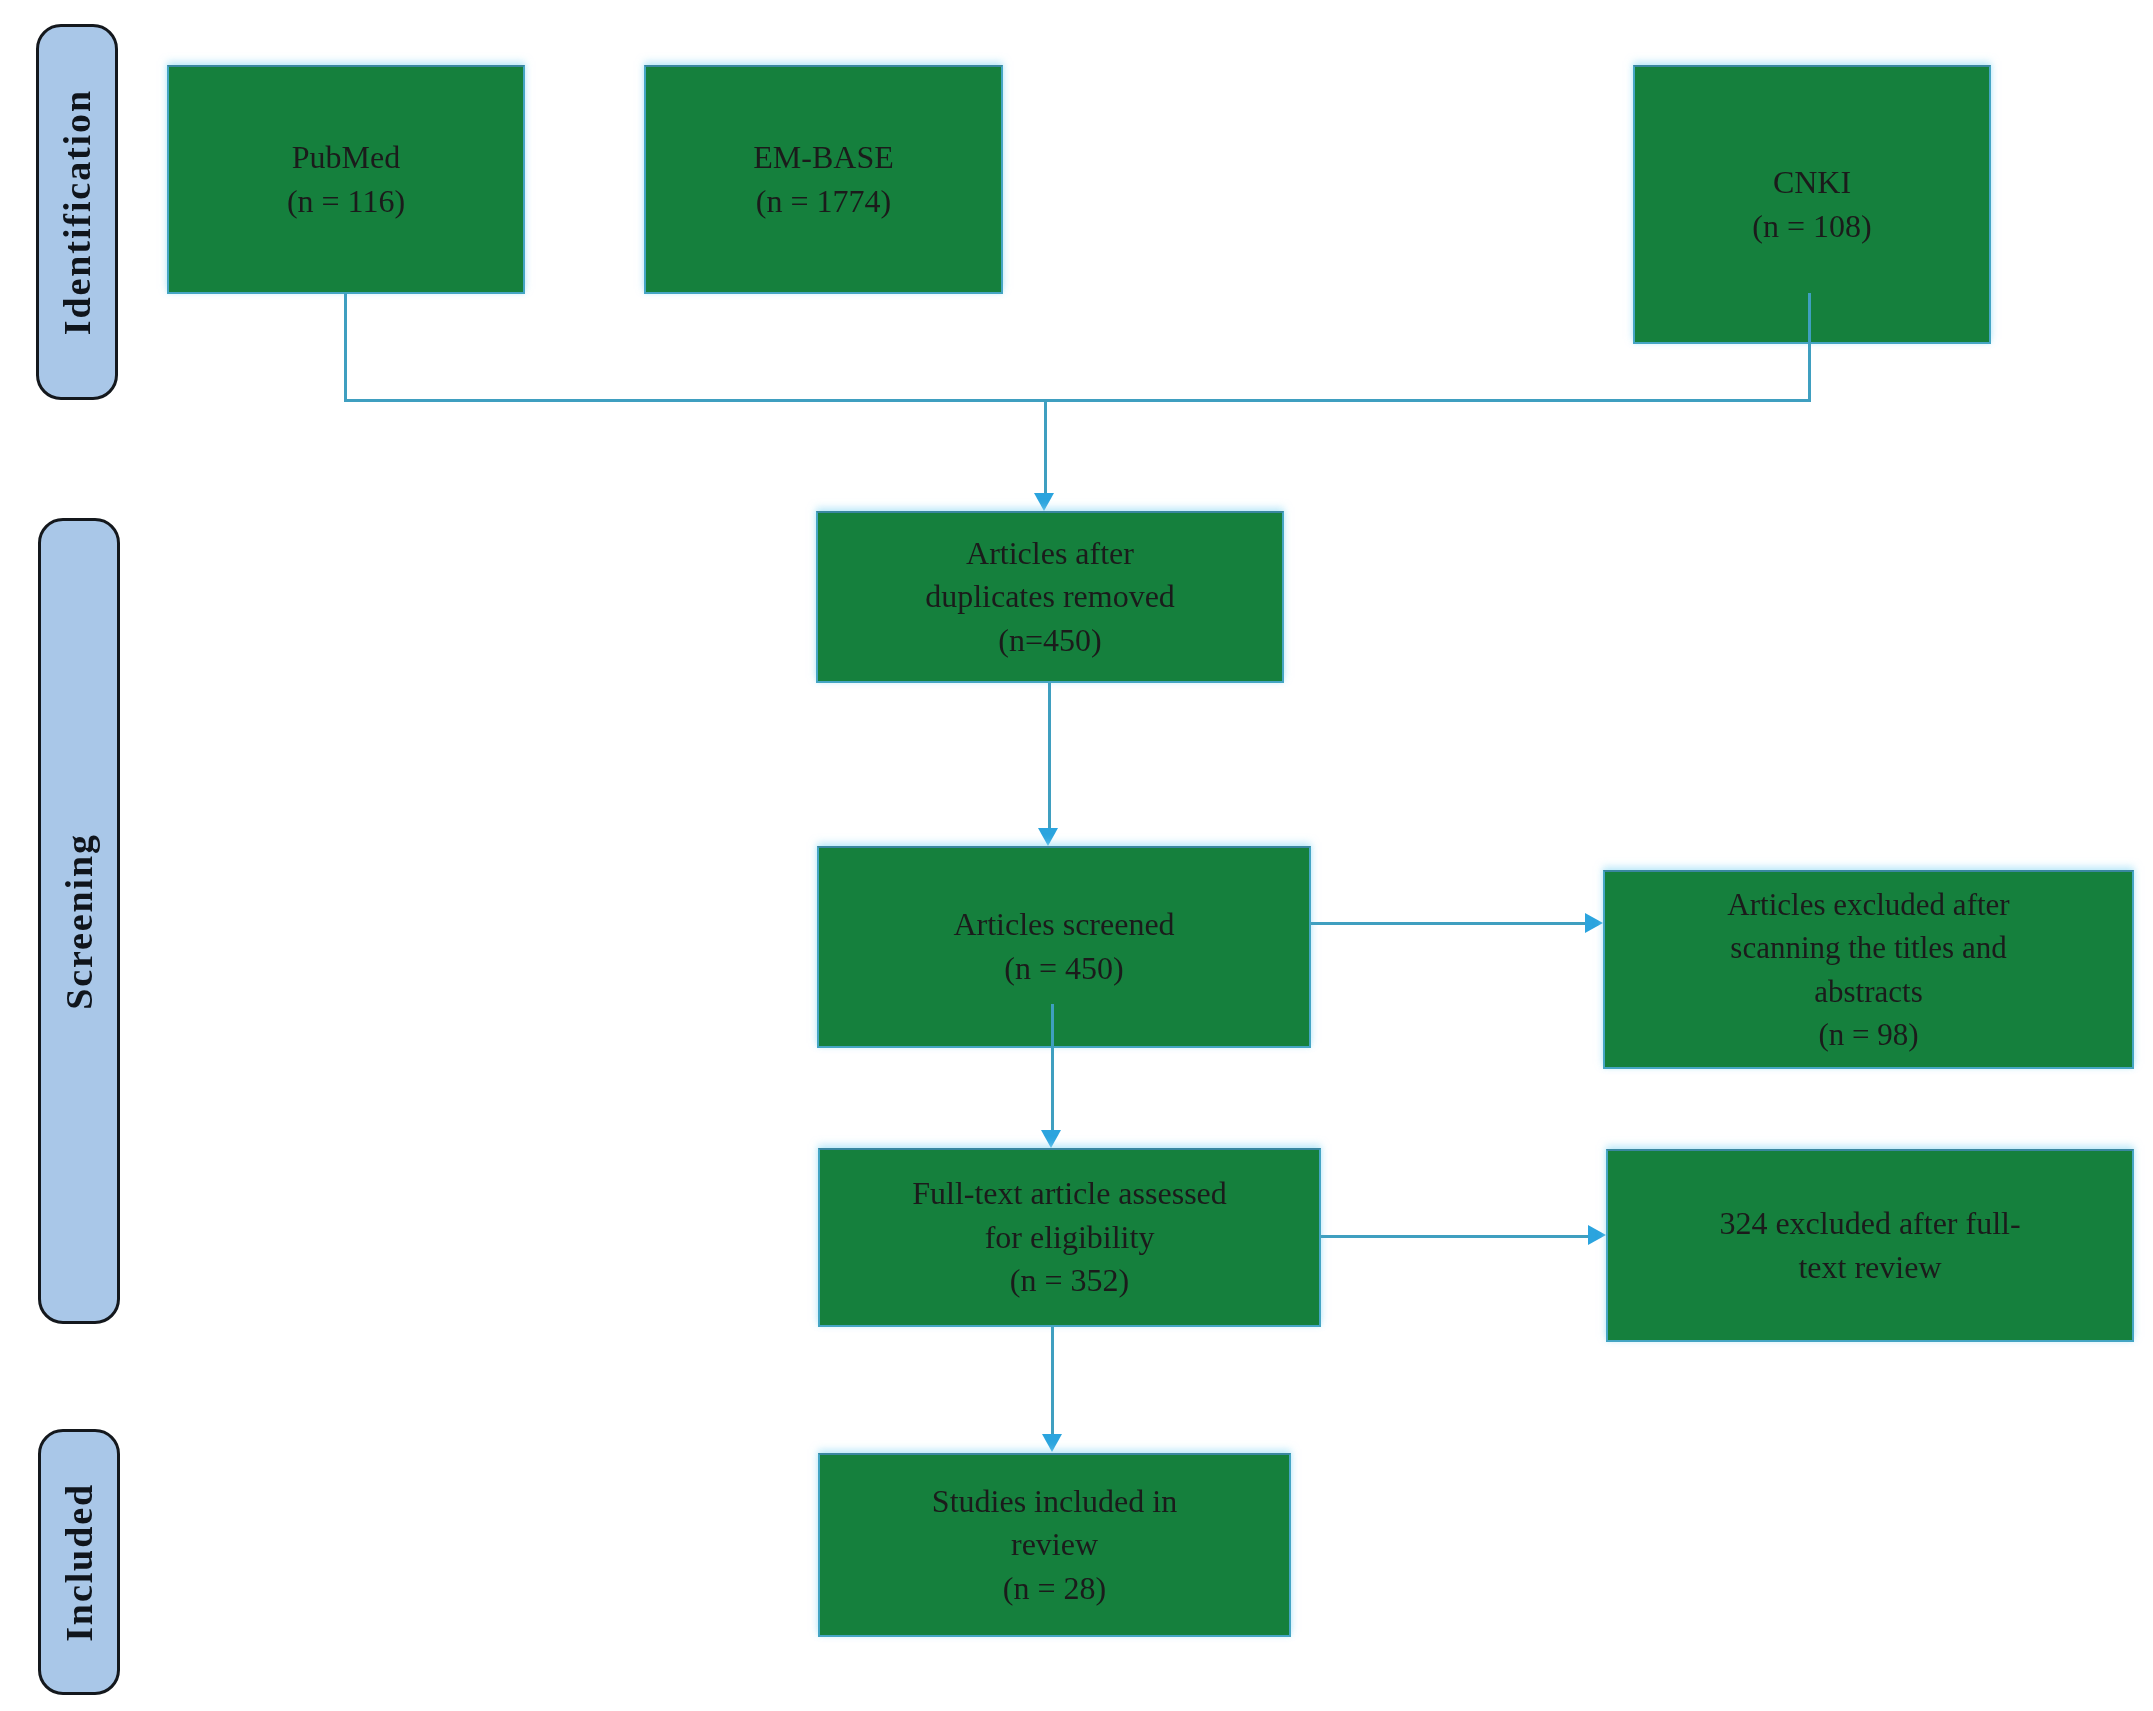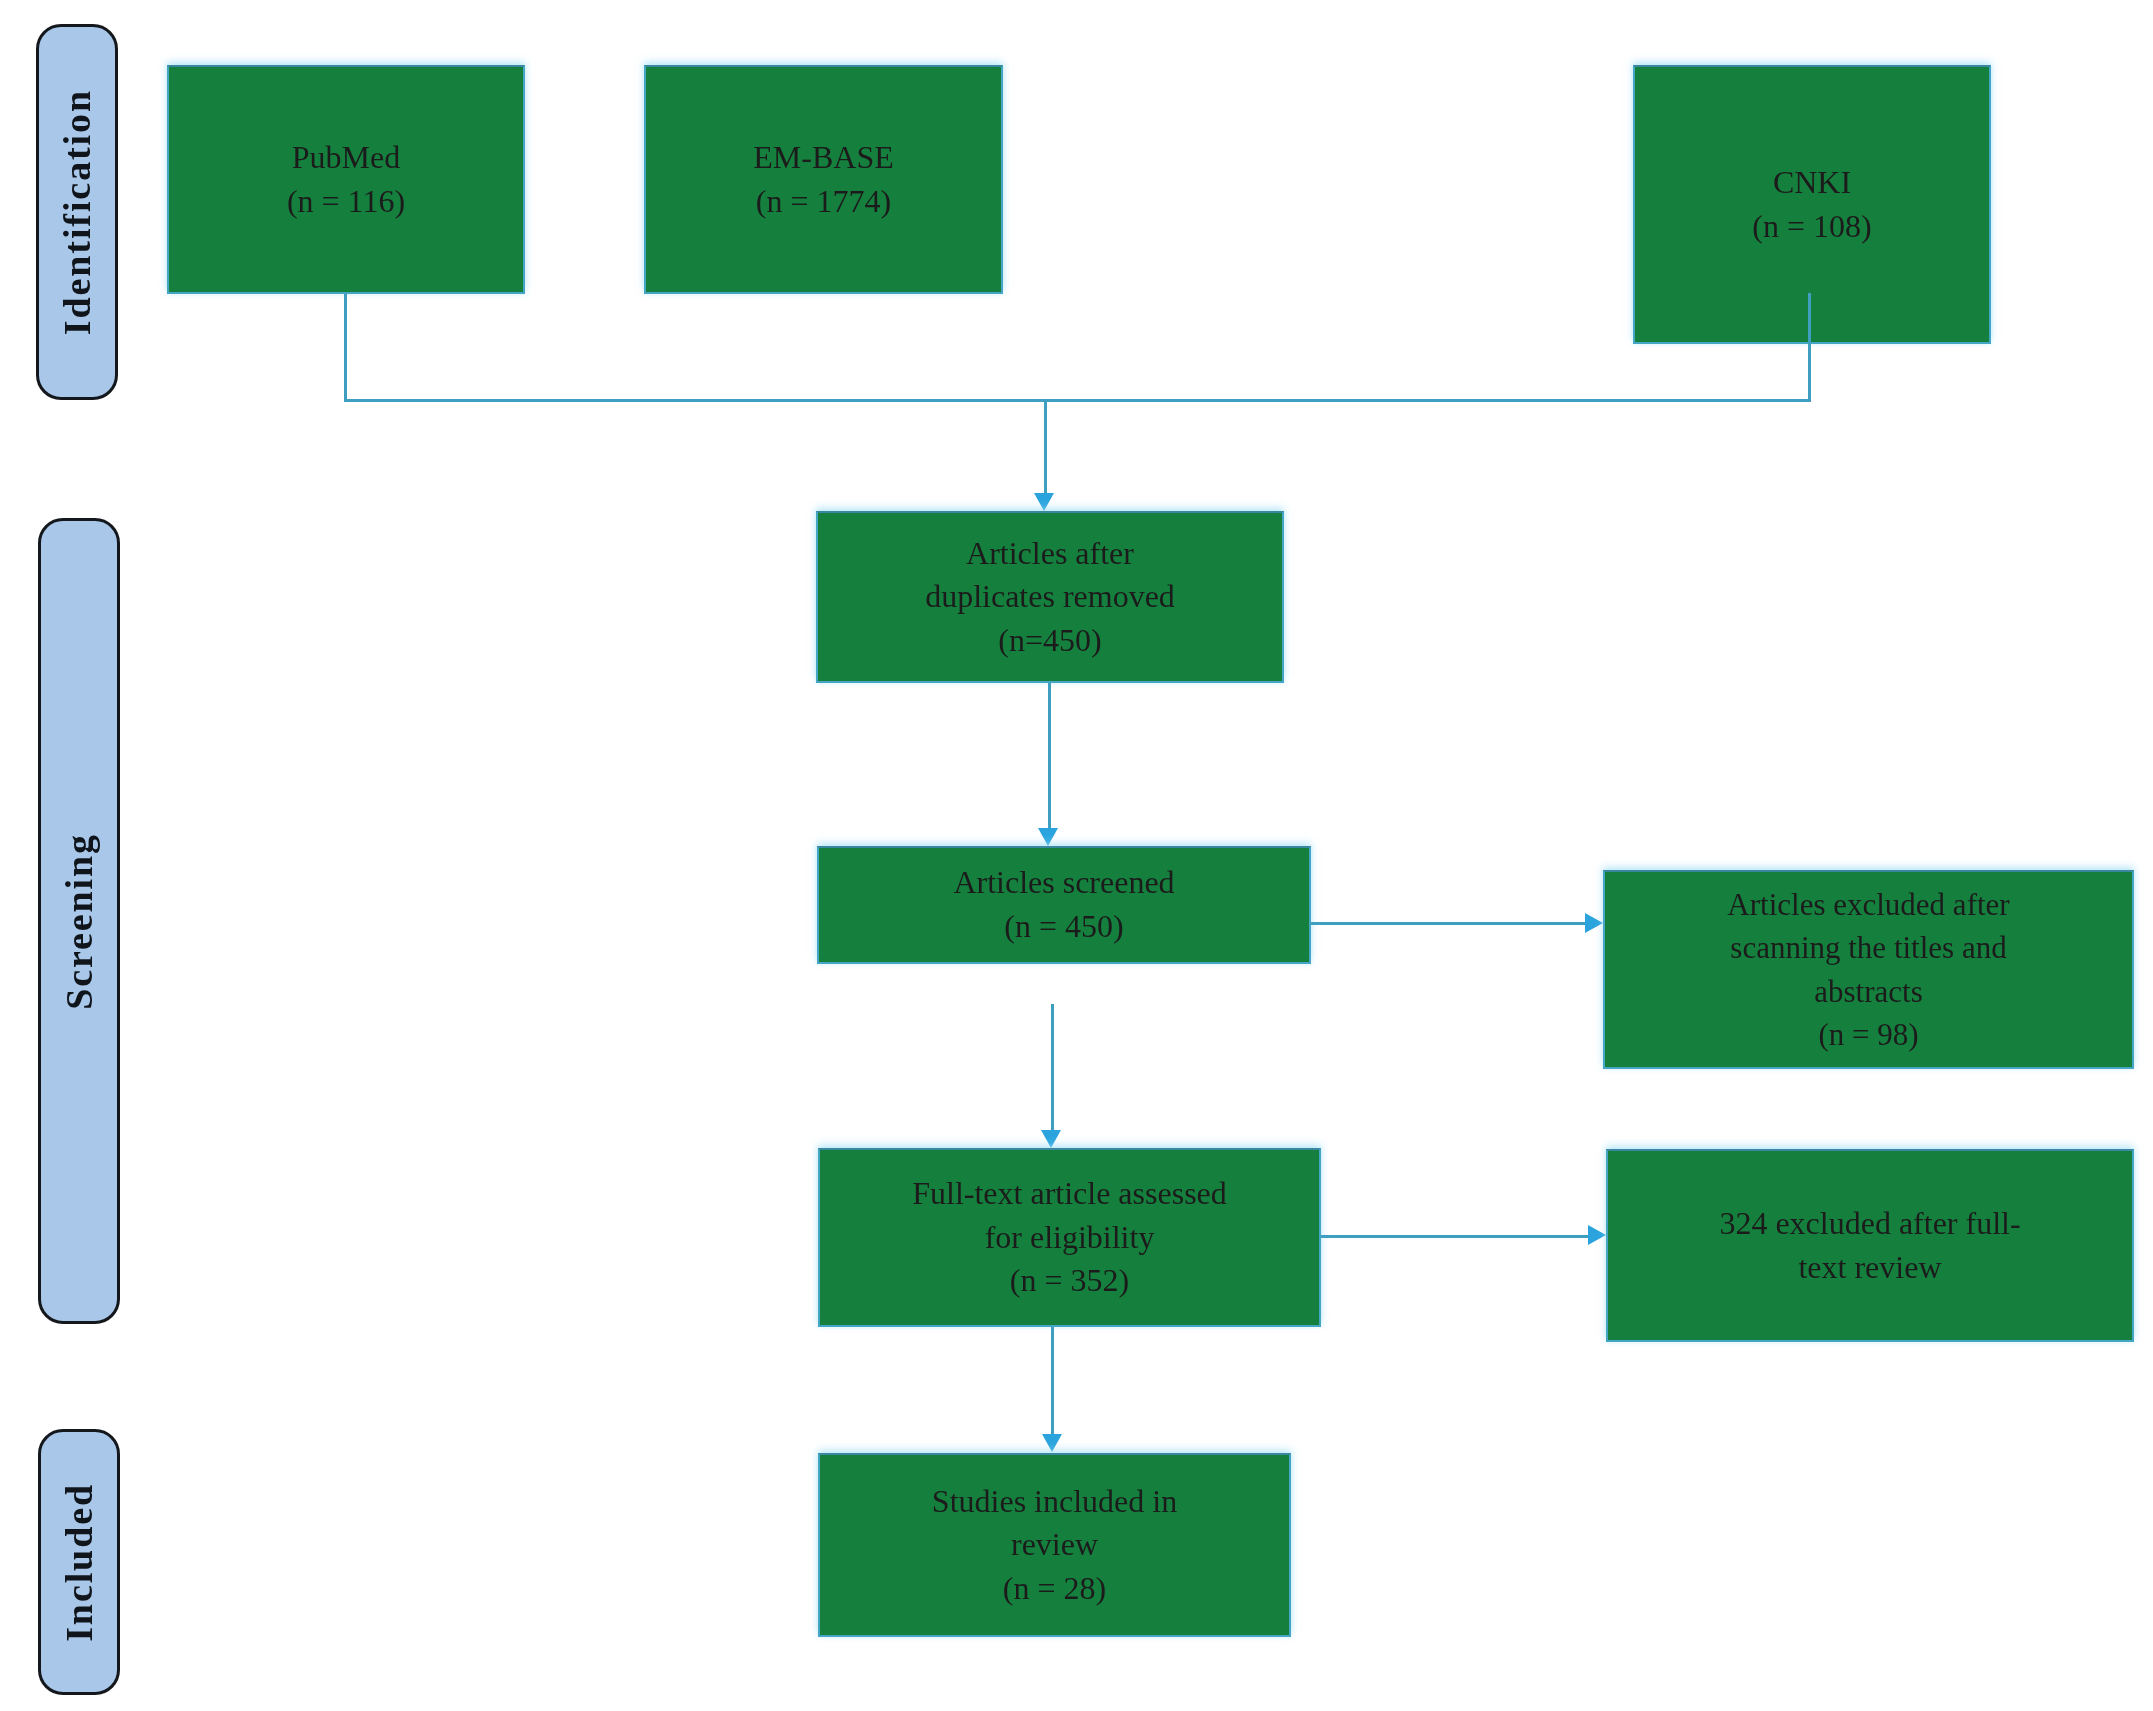--- a/index.html
+++ b/index.html
@@ -104,21 +104,21 @@
 
   <div class="box" style="left:816px;top:511px;width:468px;height:172px;">
     <div>Articles after</div>
     <div>duplicates removed</div>
     <div>(n=450)</div>
   </div>
 
   <div class="line" style="left:1048px;top:683px;width:2.9px;height:145px;"></div>
   <div class="arrow-down" style="left:1038px;top:828px;"></div>
 
-  <div class="box" style="left:817px;top:846px;width:494px;height:118px;">
+  <div class="box" style="left:817px;top:846px;width:494px;height:202px;">
     <div>Articles screened</div>
     <div>(n = 450)</div>
   </div>
 
   <div class="line" style="left:1311px;top:922px;width:274px;height:2.9px;"></div>
   <div class="arrow-right" style="left:1585px;top:913px;"></div>
   <div class="box" style="left:1603px;top:870px;width:531px;height:199px;font-size:31px;line-height:1.4;">
     <div>Articles excluded after</div>
     <div>scanning the titles and</div>
     <div>abstracts</div>

